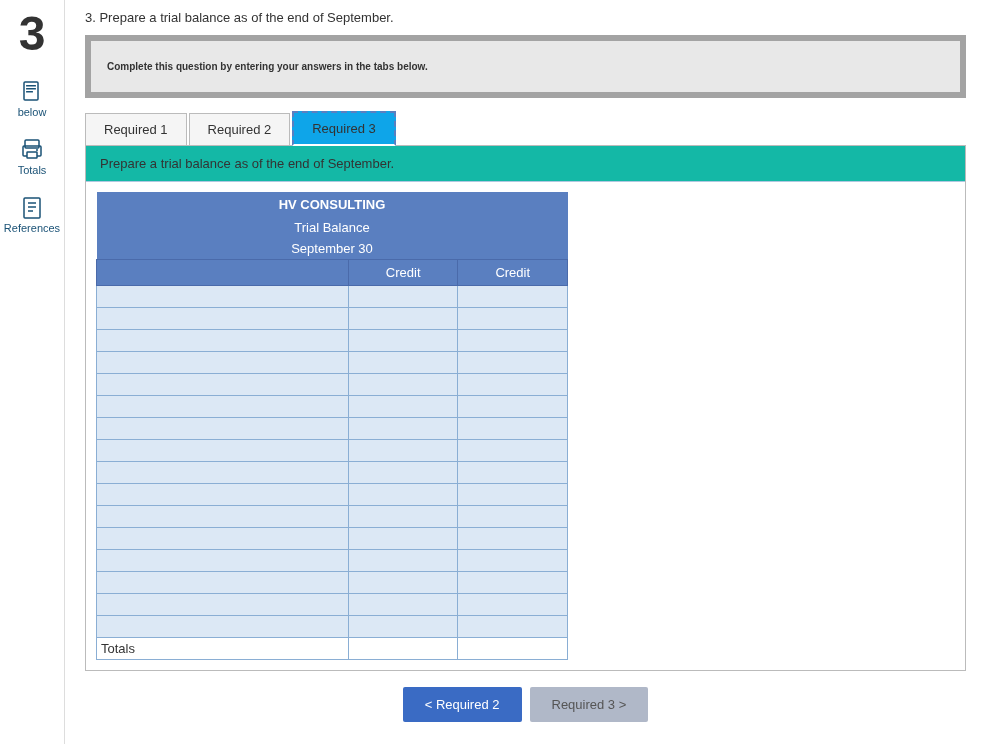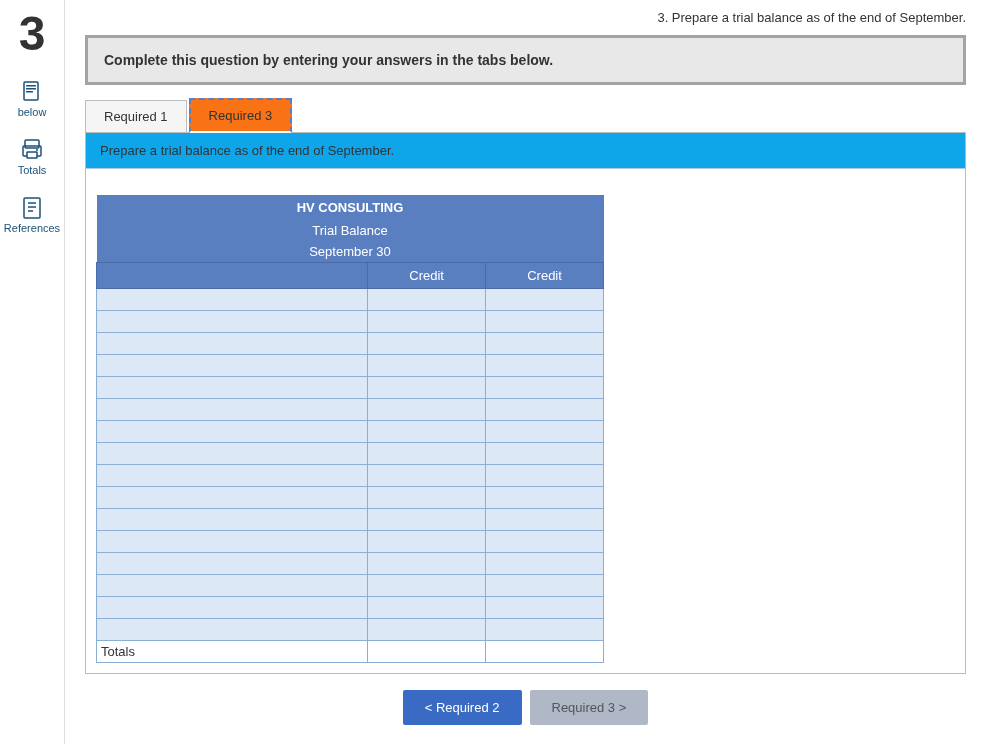--- a/index.html
+++ b/index.html
@@ -54,73 +54,71 @@
     
     .main-content {
       flex: 1;
       padding: 10px 20px 20px 20px;
       overflow-y: auto;
     }
     .question-header {
       font-size: 13px;
       color: #333;
       margin-bottom: 10px;
-      text-align: right;
     }
     .instruction-box {
       background: #e8e8e8;
-      border: 3px solid #a3a3a3;
-      padding: 14px 16px;
+      border: 6px solid #a3a3a3;
+      padding: 20px 16px;
       margin-bottom: 12px;
       font-weight: bold;
-      font-size: 14px;
+      font-size: 10px;
     }
     
     .tabs-row {
       display: flex;
       align-items: flex-end;
       margin-bottom: 0;
     }
     .tab {
       padding: 8px 18px;
       border: 1px solid #bbb;
       background: #f5f5f5;
       cursor: pointer;
       font-size: 13px;
       margin-right: 2px;
       border-bottom: none;
       color: #333;
     }
     .tab.active {
-      background: #f97316;
+      background: #0ea5e9;
       border: 2px dashed #5a7fc0;
       border-bottom: 2px solid #fff;
       font-weight: normal;
       z-index: 2;
       position: relative;
       bottom: -1px;
     }
     .tab-content-area {
       border: 1px solid #bbb;
       padding: 0;
     }
     .tab-instruction {
-      background: #0ea5e9;
+      background: #14b8a6;
       padding: 10px 14px;
       font-size: 13px;
       border-bottom: 1px solid #b0c8e0;
     }
     
     .trial-balance-wrapper {
       padding: 10px 10px 10px 10px;
     }
     .trial-balance-table {
-      width: 508px;
+      width: 472px;
       border-collapse: collapse;
-      margin-top: 16px;
     }
     .tb-header-company {
       background: #5a7fc0;
       color: #fff;
       text-align: center;
       font-weight: bold;
       font-size: 13px;
       padding: 5px 4px;
     }
     .tb-header-title {
@@ -259,20 +257,23 @@
   </div>
 
   <div class="main-content">
     <div class="question-header">3. Prepare a trial balance as of the end of September.</div>
 
     <div class="instruction-box">Complete this question by entering your answers in the tabs below.</div>
 
     <div class="tabs-row">
       <div class="tab">
         <span>Required 1</span>
+      </div>
+      <div class="tab">
+        <span>Required 2</span>
       </div>
       <div class="tab active">
         <span>Required 3</span>
       </div>
     </div>
 
     <div class="tab-content-area">
       <div class="tab-instruction">Prepare a trial balance as of the end of September.</div>
 
       <div class="trial-balance-wrapper">

